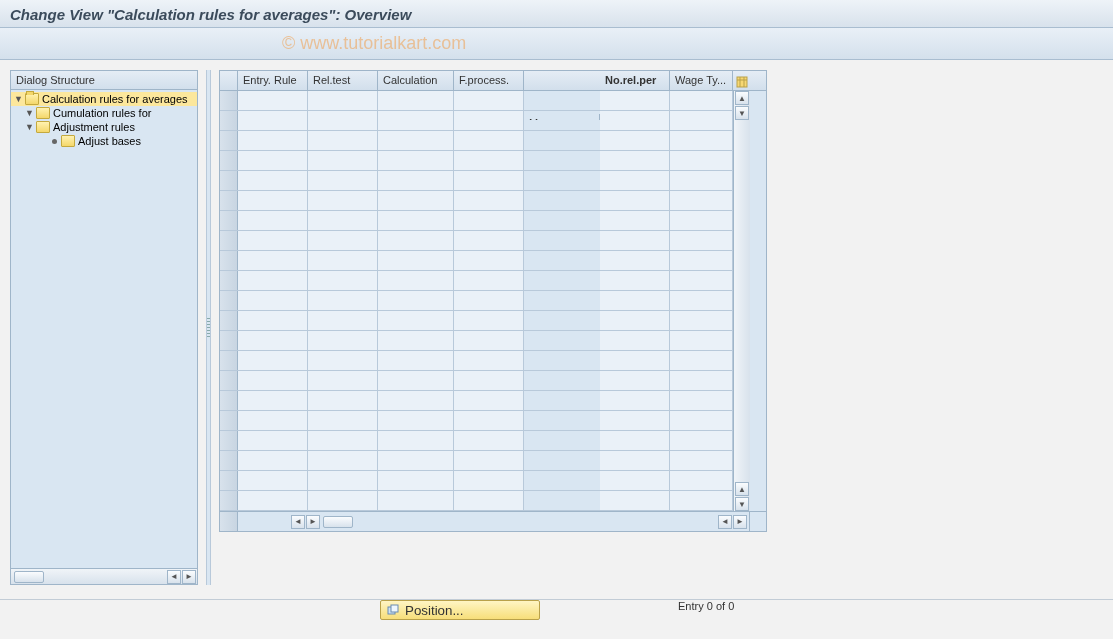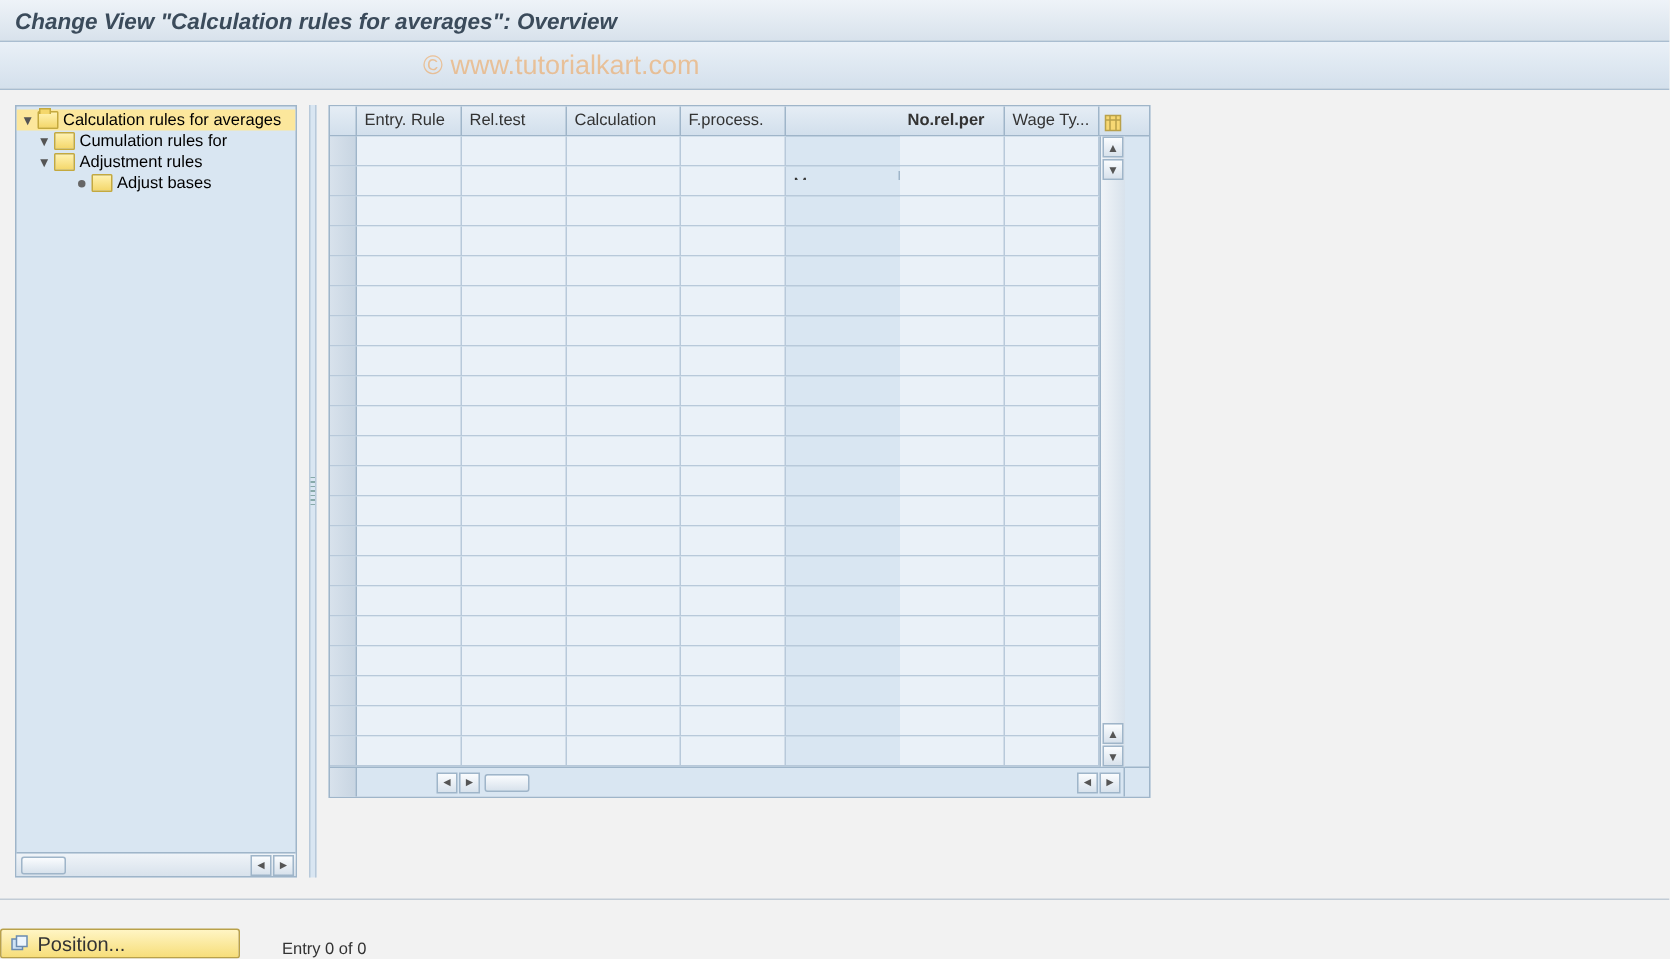--- a/index.html
+++ b/index.html
@@ -239,21 +239,23 @@
   .hscroll-spacer { flex: 1; }
 
   .footer-bar {
     position: absolute;
     left: 0;
     bottom: 0;
     width: 100%;
     height: 40px;
     border-top: 1px solid #c2ccd6;
     display: flex;
-    align-items: flex-end;
+    align-items: flex-start;
+    padding-left: 380px;
+    gap: 110px;
   }
   .position-btn {
     display: flex;
     align-items: center;
     background: linear-gradient(#fff5c4, #f7de7a);
     border: 1px solid #b9a14a;
     height: 20px;
     width: 160px;
     padding: 0 6px;
     gap: 6px;
@@ -287,20 +289,21 @@
   <div class="header-title">Change View "Calculation rules for averages": Overview</div>
 </div>
 <div class="toolbar"></div>
 
 <div class="watermark">© www.tutorialkart.com</div>
 
 <div class="main-area">
 
   <div class="left-panel">
     <div class="tree-container">
+      <div class="tree-title">Dialog Structure</div>
       <div class="tree-body" id="tree-body">
           <div class="tree-node tree-indent-0 selected">
             <span class="tree-expand">▼</span>
             <span class="folder open"></span>
             <span>Calculation rules for averages</span>
           </div>
           <div class="tree-node tree-indent-1">
             <span class="tree-expand">▼</span>
             <span class="folder"></span>
             <span>Cumulation rules for</span>

